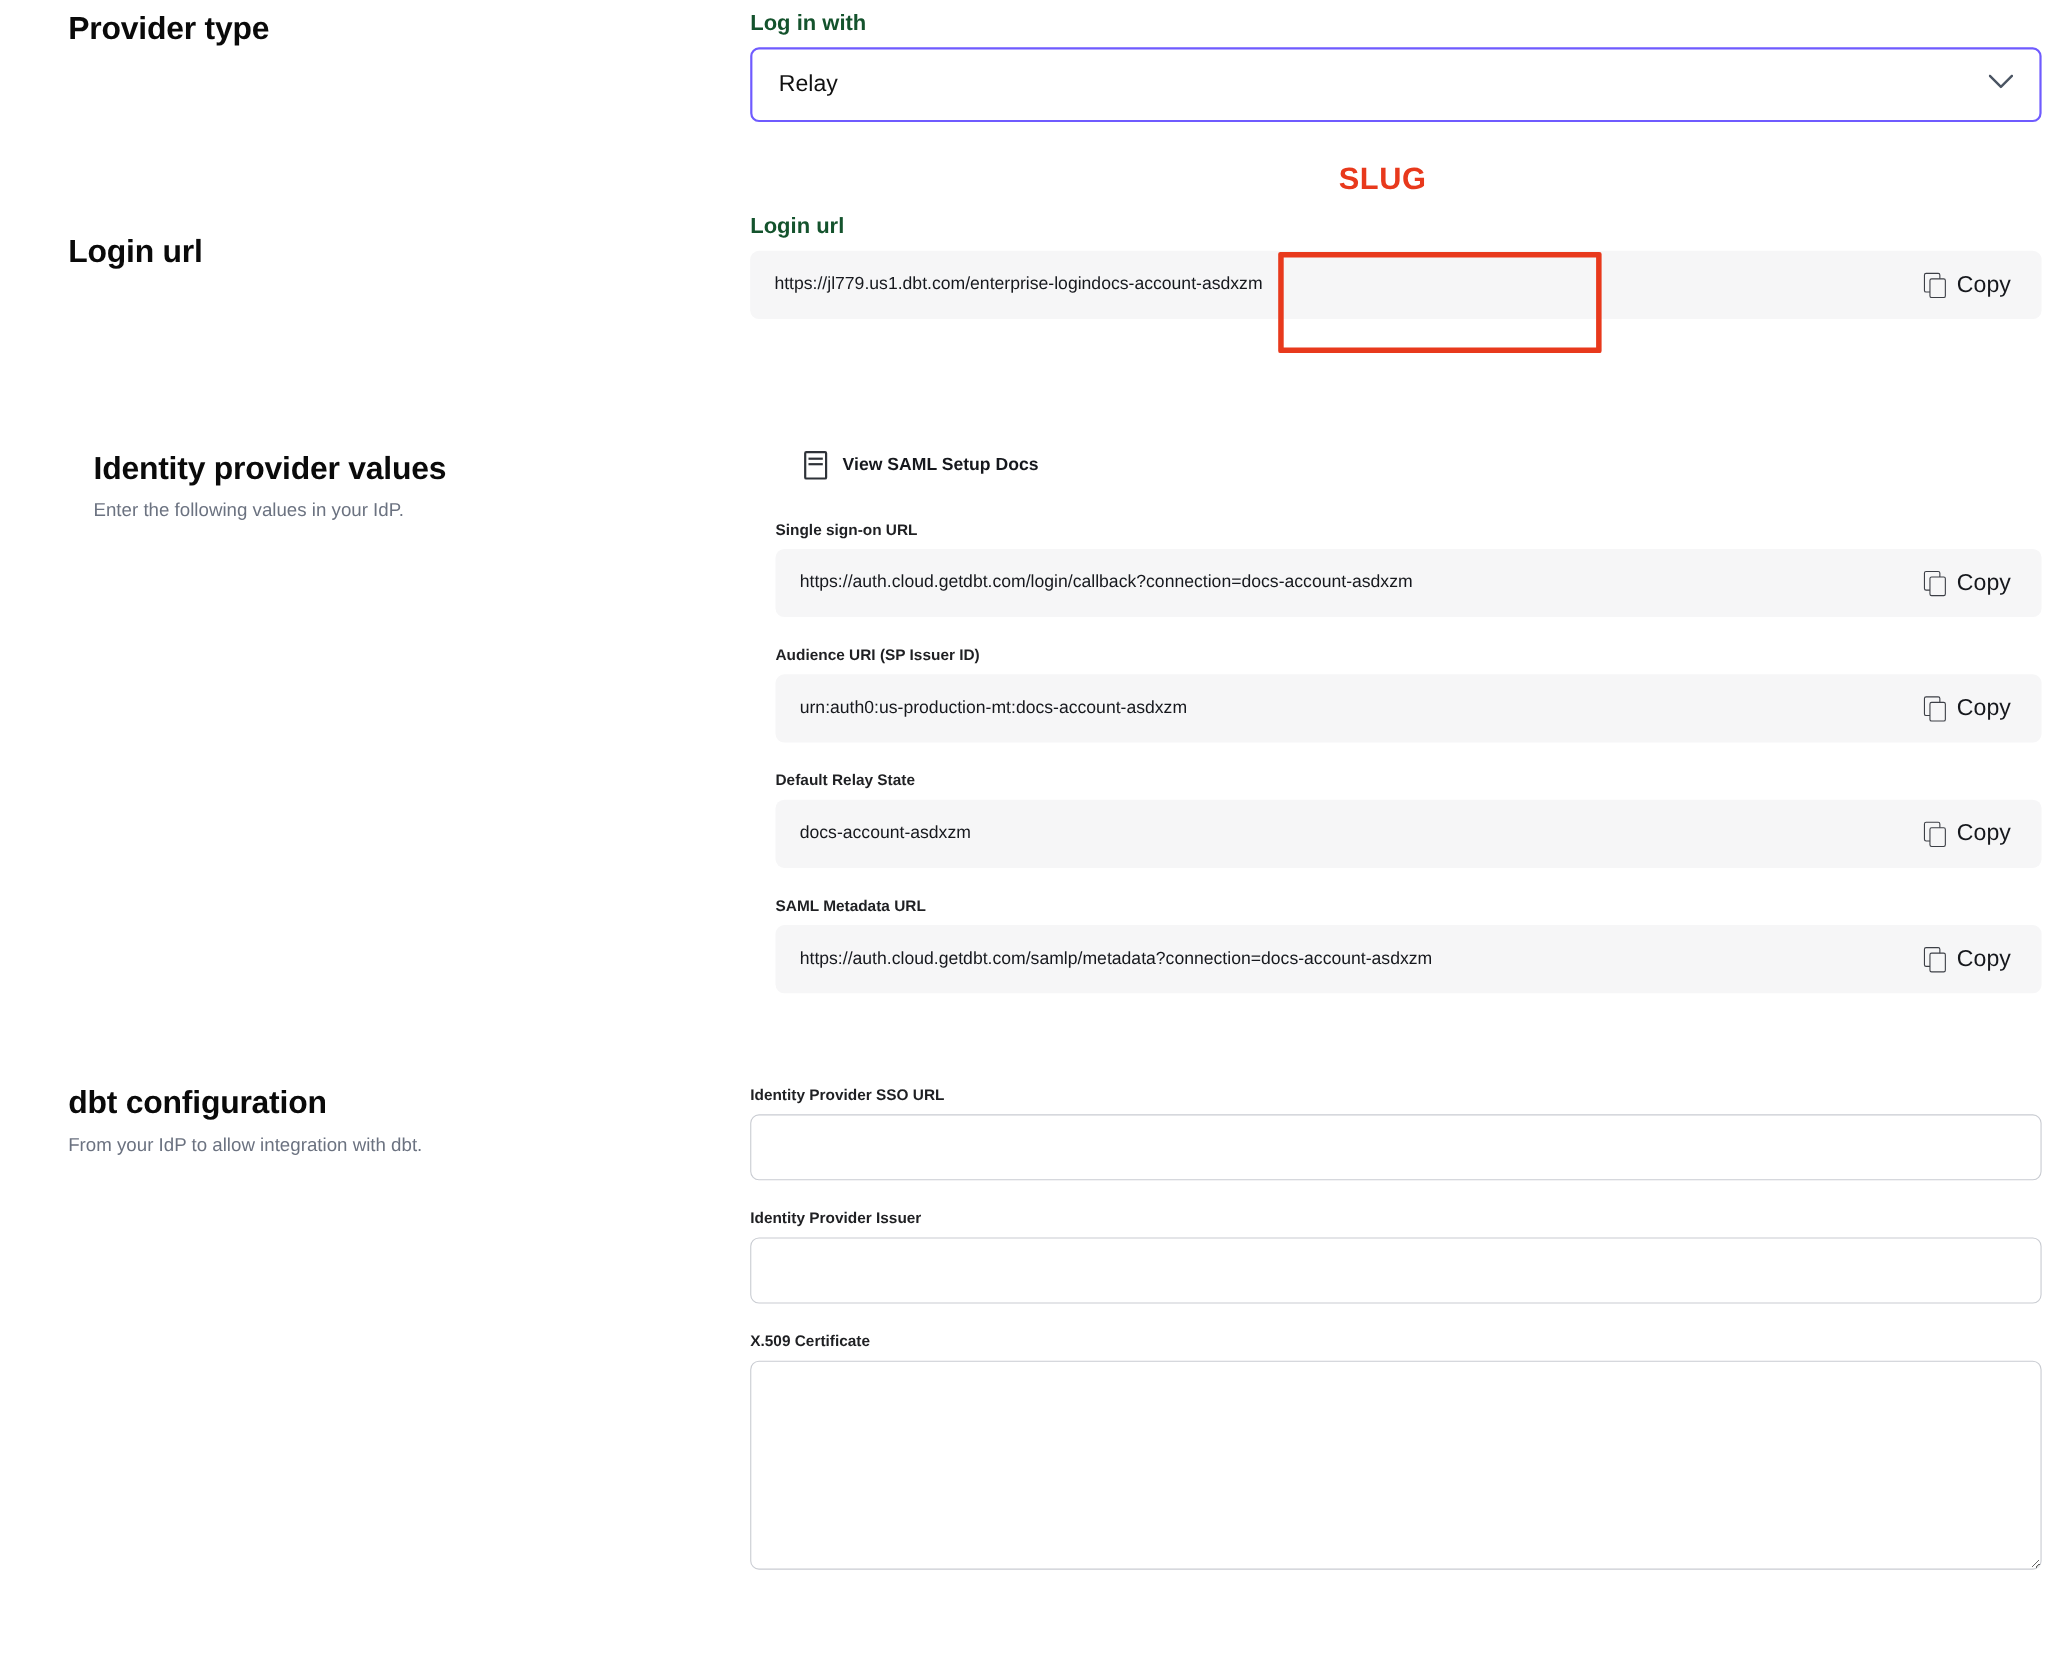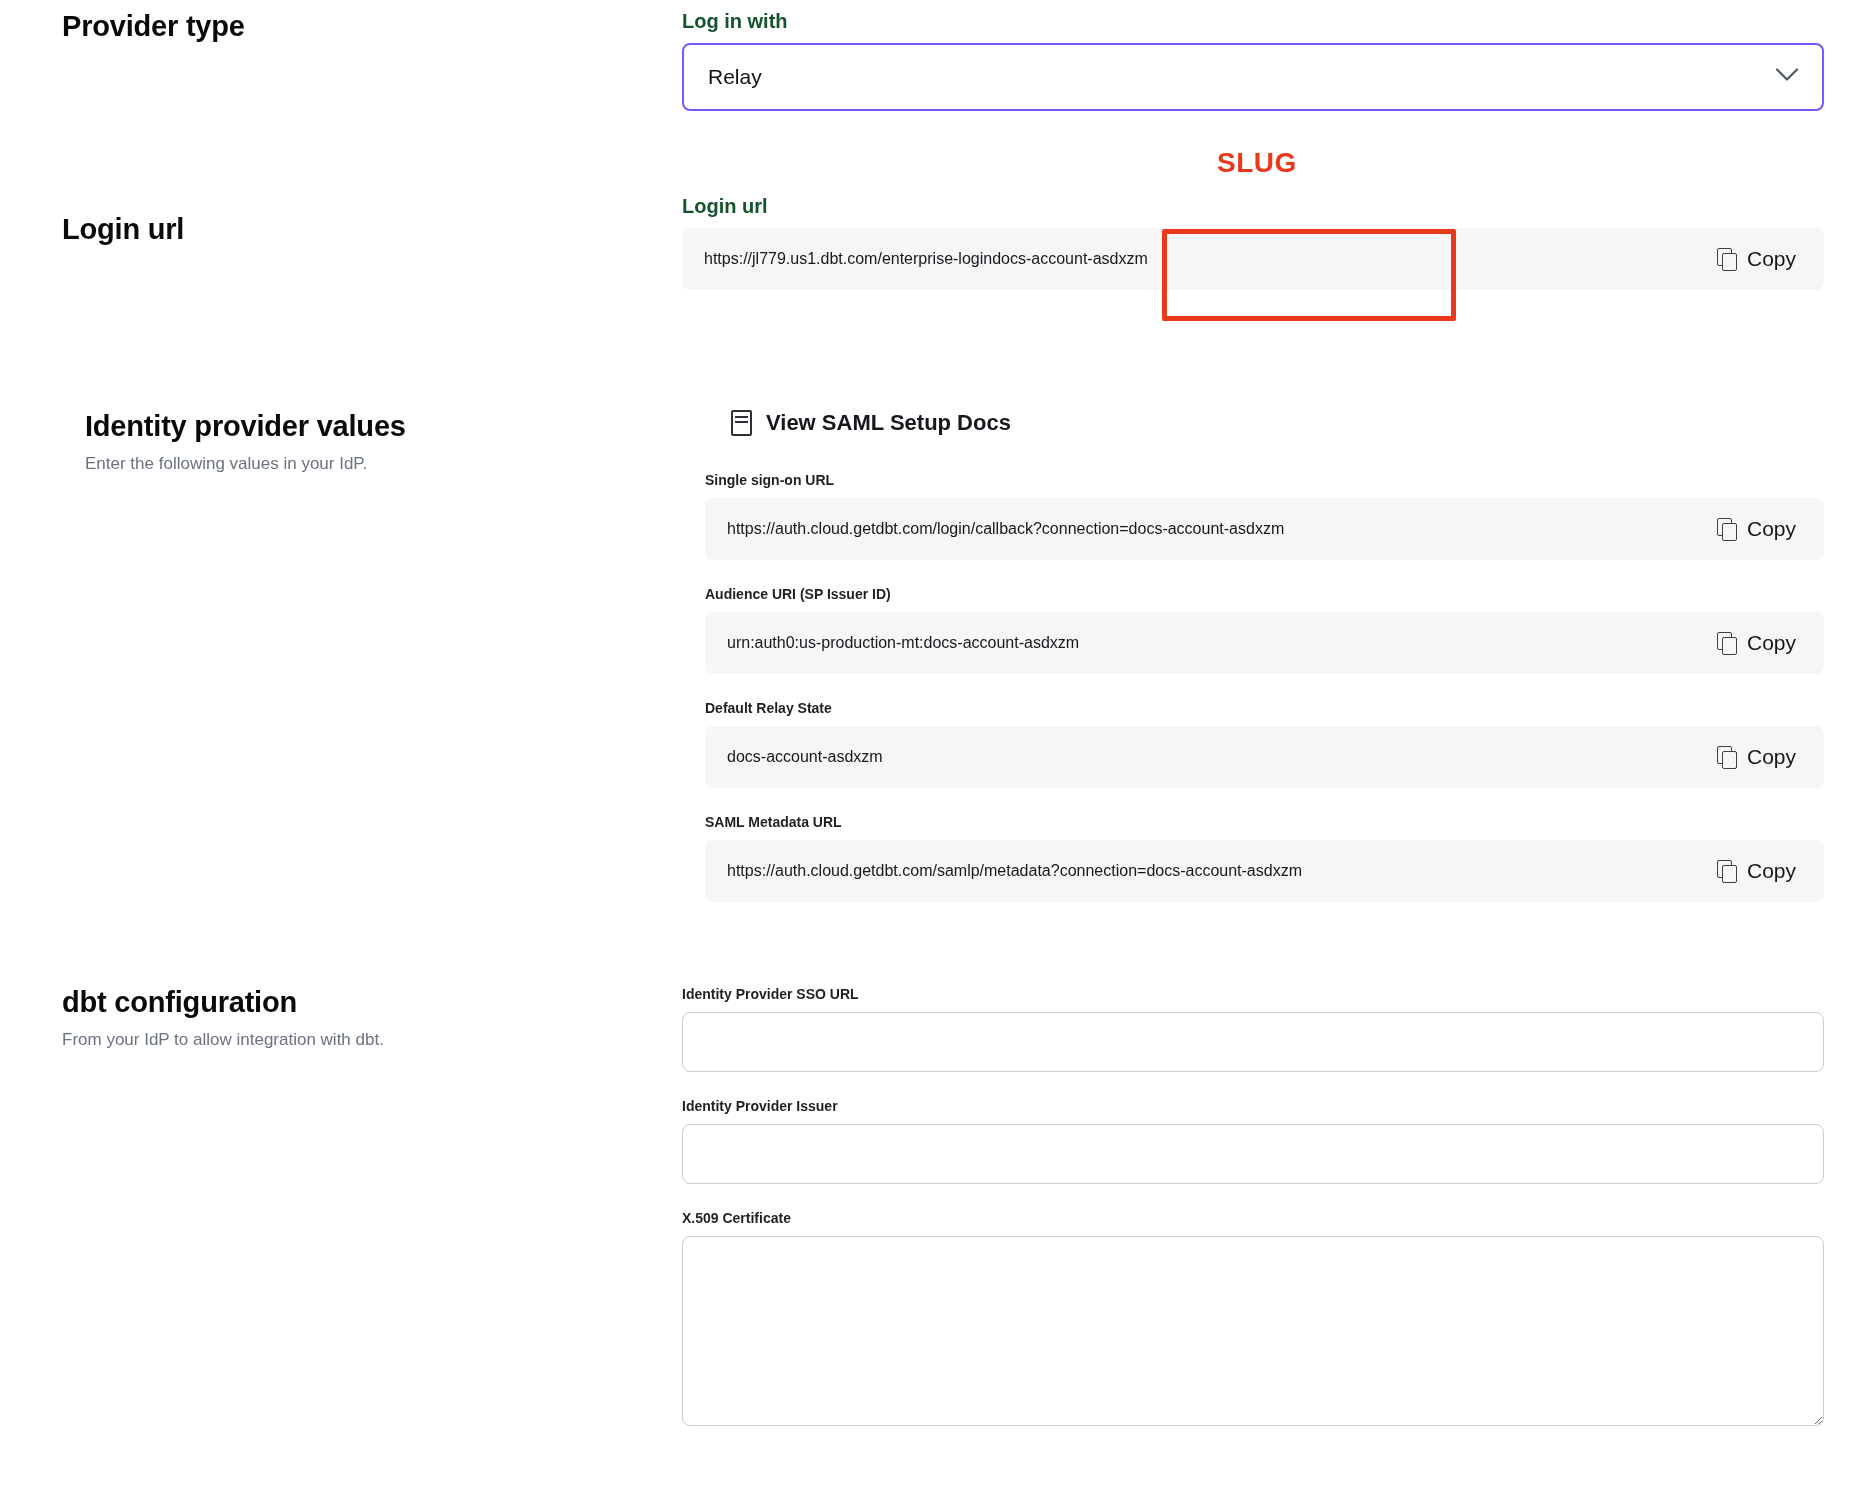--- a/index.html
+++ b/index.html
@@ -13,21 +13,21 @@
     font-family: "Liberation Sans", sans-serif;
     color: #0b0b0b;
     overflow: hidden;
     position: relative;
   }
   .page {
     position: relative;
     width: 1876px;
     height: 1508px;
     box-sizing: border-box;
-    padding: 0 52px 0 62px;
+    padding: 0 20px 0 62px;
   }
 
   .section {
     display: flex;
     align-items: flex-start;
   }
 
   .left-col {
     width: 620px;
     flex: 0 0 620px;
@@ -158,21 +158,21 @@
     border: 5px solid #e8391c;
     border-radius: 2px;
     pointer-events: none;
   }
 
   
   .docs-link {
     display: inline-flex;
     align-items: center;
     gap: 14px;
-    font-size: 22px;
+    font-size: 16px;
     font-weight: 600;
     color: #16181d;
     text-decoration: none;
     cursor: pointer;
   }
   .doc-icon {
     width: 17px;
     height: 22px;
     border: 2px solid #2e3238;
     border-radius: 2px;

